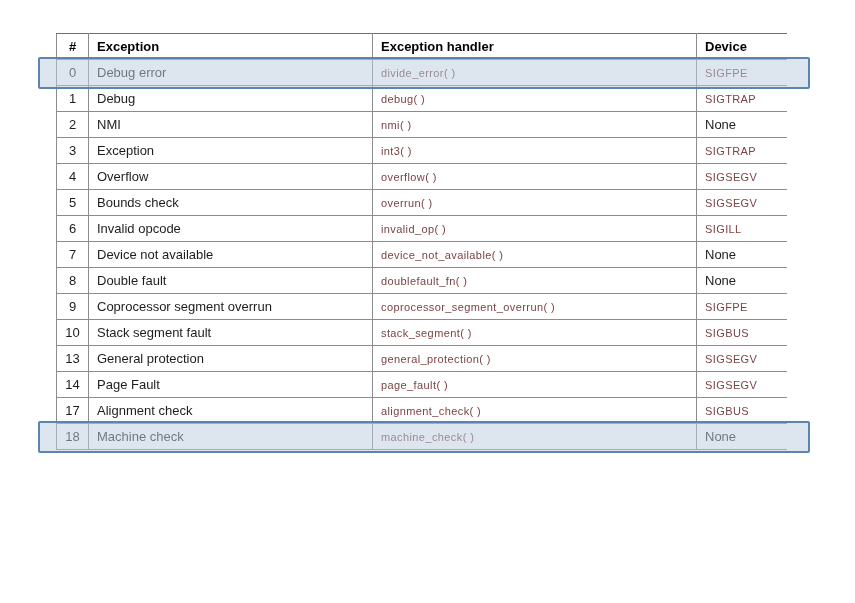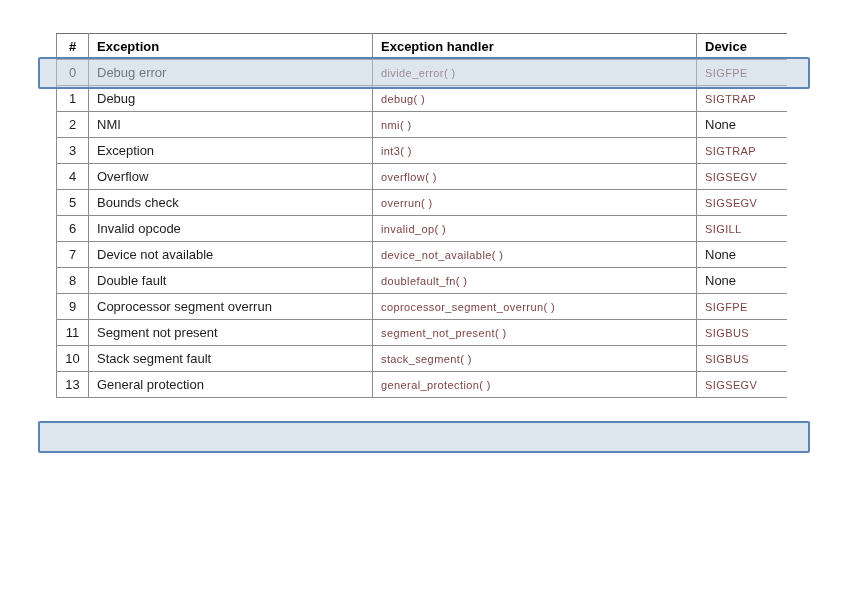--- a/index.html
+++ b/index.html
@@ -113,36 +113,48 @@
           <td class="col-handler mono">doublefault_fn( )</td>
           <td class="col-signal">None</td>
         </tr>
         <tr>
           <td class="col-num">9</td>
           <td class="col-exc">Coprocessor segment overrun</td>
           <td class="col-handler mono">coprocessor_segment_overrun( )</td>
           <td class="col-signal mono">SIGFPE</td>
         </tr>
         <tr>
-          <td class="col-num">11</td>
-          <td class="col-exc">Segment not present</td>
-          <td class="col-handler mono">segment_not_present( )</td>
-          <td class="col-signal mono">SIGBUS</td>
-        </tr>
-        <tr>
           <td class="col-num">10</td>
           <td class="col-exc">Stack segment fault</td>
           <td class="col-handler mono">stack_segment( )</td>
           <td class="col-signal mono">SIGBUS</td>
         </tr>
         <tr>
           <td class="col-num">13</td>
           <td class="col-exc">General protection</td>
           <td class="col-handler mono">general_protection( )</td>
           <td class="col-signal mono">SIGSEGV</td>
         </tr>
+        <tr>
+          <td class="col-num">14</td>
+          <td class="col-exc">Page Fault</td>
+          <td class="col-handler mono">page_fault( )</td>
+          <td class="col-signal mono">SIGSEGV</td>
+        </tr>
+        <tr>
+          <td class="col-num">17</td>
+          <td class="col-exc">Alignment check</td>
+          <td class="col-handler mono">alignment_check( )</td>
+          <td class="col-signal mono">SIGBUS</td>
+        </tr>
+        <tr>
+          <td class="col-num">18</td>
+          <td class="col-exc">Machine check</td>
+          <td class="col-handler mono">machine_check( )</td>
+          <td class="col-signal">None</td>
+        </tr>
       </tbody>
   </table>
   <div id="overlays">
       <div class="highlight-box" style="left: 38px; width: 772px; top: 56.5px; height: 32px;"></div>
       <div class="highlight-box" style="left: 38px; width: 772px; top: 420.5px; height: 32px;"></div>
     </div>
 </div>
 
 </body></html>

